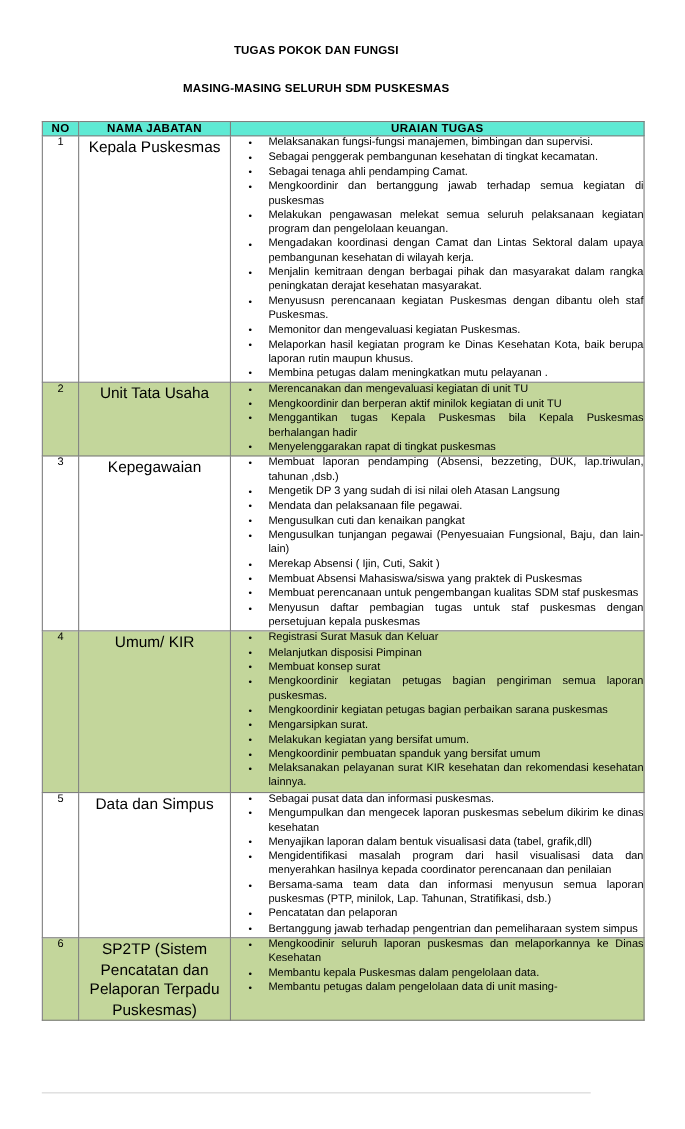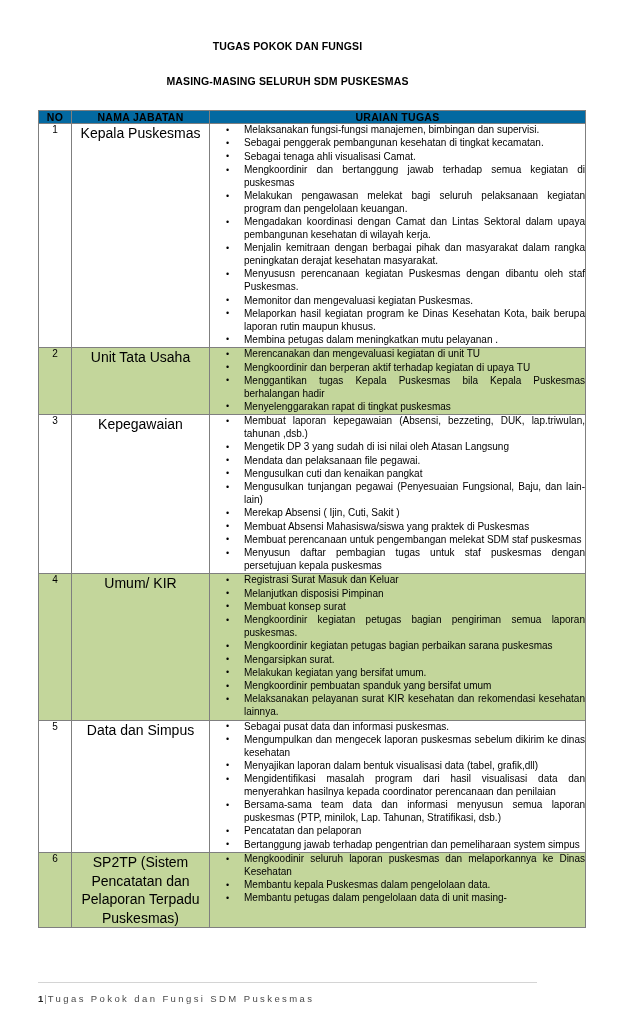--- a/index.html
+++ b/index.html
@@ -47,21 +47,21 @@
     table-layout: fixed;
     border: 1px solid #7f7f7f;
   }
   table.tupoksi th,
   table.tupoksi td {
     border: 1px solid #7f7f7f;
     vertical-align: top;
     padding: 0;
   }
   thead th {
-    background: #0369a1;
+    background: #5eead4;
     font-size: 10.5px;
     font-weight: bold;
     text-align: center;
     letter-spacing: 0.3px;
     padding: 5px 2px 6px 2px;
     vertical-align: middle;
   }
   col.c-no      { width: 33px; }
   col.c-jabatan { width: 138px; }
   col.c-uraian  { width: 376px; }
@@ -159,57 +159,57 @@
       </tr>
     </thead>
     <tbody id="tbody">
         <tr class="white">
           <td class="no">1</td>
           <td class="jabatan">Kepala Puskesmas</td>
           <td class="uraian">
             <ul class="tasks">
               <li>Melaksanakan fungsi-fungsi manajemen, bimbingan dan supervisi.</li>
               <li>Sebagai penggerak pembangunan kesehatan di tingkat kecamatan.</li>
-              <li>Sebagai tenaga ahli visualisasi Camat.</li>
+              <li>Sebagai tenaga ahli pendamping Camat.</li>
               <li>Mengkoordinir dan bertanggung jawab terhadap semua kegiatan di puskesmas</li>
-              <li>Melakukan pengawasan melekat bagi seluruh pelaksanaan kegiatan program dan pengelolaan keuangan.</li>
+              <li>Melakukan pengawasan melekat semua seluruh pelaksanaan kegiatan program dan pengelolaan keuangan.</li>
               <li>Mengadakan koordinasi dengan Camat dan Lintas Sektoral dalam upaya pembangunan kesehatan di wilayah kerja.</li>
               <li>Menjalin kemitraan dengan berbagai pihak dan masyarakat dalam rangka peningkatan derajat kesehatan masyarakat.</li>
               <li>Menyususn perencanaan kegiatan Puskesmas dengan dibantu oleh staf Puskesmas.</li>
               <li>Memonitor dan mengevaluasi kegiatan Puskesmas.</li>
               <li>Melaporkan hasil kegiatan program ke Dinas Kesehatan Kota, baik berupa laporan rutin maupun khusus.</li>
               <li>Membina petugas dalam meningkatkan mutu pelayanan .</li>
             </ul>
           </td>
         </tr>
         <tr class="green">
           <td class="no">2</td>
           <td class="jabatan">Unit Tata Usaha</td>
           <td class="uraian">
             <ul class="tasks">
               <li>Merencanakan dan mengevaluasi kegiatan di unit TU</li>
-              <li>Mengkoordinir dan berperan aktif terhadap kegiatan di upaya TU</li>
+              <li>Mengkoordinir dan berperan aktif minilok kegiatan di unit TU</li>
               <li>Menggantikan tugas Kepala Puskesmas bila Kepala Puskesmas berhalangan hadir</li>
               <li>Menyelenggarakan rapat di tingkat puskesmas</li>
             </ul>
           </td>
         </tr>
         <tr class="white">
           <td class="no">3</td>
           <td class="jabatan">Kepegawaian</td>
           <td class="uraian">
             <ul class="tasks">
-              <li>Membuat laporan kepegawaian (Absensi, bezzeting, DUK, lap.triwulan, tahunan ,dsb.)</li>
+              <li>Membuat laporan pendamping (Absensi, bezzeting, DUK, lap.triwulan, tahunan ,dsb.)</li>
               <li>Mengetik DP 3 yang sudah di isi nilai oleh Atasan Langsung</li>
               <li>Mendata dan pelaksanaan file pegawai.</li>
               <li>Mengusulkan cuti dan kenaikan pangkat</li>
               <li>Mengusulkan tunjangan pegawai (Penyesuaian Fungsional, Baju, dan lain-lain)</li>
               <li>Merekap Absensi ( Ijin, Cuti, Sakit )</li>
               <li>Membuat Absensi Mahasiswa/siswa yang praktek di Puskesmas</li>
-              <li>Membuat perencanaan untuk pengembangan melekat SDM staf puskesmas</li>
+              <li>Membuat perencanaan untuk pengembangan kualitas SDM staf puskesmas</li>
               <li>Menyusun daftar pembagian tugas untuk staf puskesmas dengan persetujuan kepala puskesmas</li>
             </ul>
           </td>
         </tr>
         <tr class="green">
           <td class="no">4</td>
           <td class="jabatan">Umum/ KIR</td>
           <td class="uraian">
             <ul class="tasks">
               <li>Registrasi Surat Masuk dan Keluar</li>
@@ -248,18 +248,15 @@
               <li>Membantu kepala Puskesmas dalam pengelolaan data.</li>
               <li>Membantu petugas dalam pengelolaan data di unit masing-</li>
             </ul>
           </td>
         </tr>
       </tbody>
   </table>
 
   <div class="footer">
     <div class="footer-rule"></div>
-    <div class="footer-text">
-      <span class="pagenum">1</span><span class="bar">|</span><span>Tugas Pokok dan Fungsi SDM Puskesmas</span>
-    </div>
   </div>
 
 </div>
 
 </body></html>

